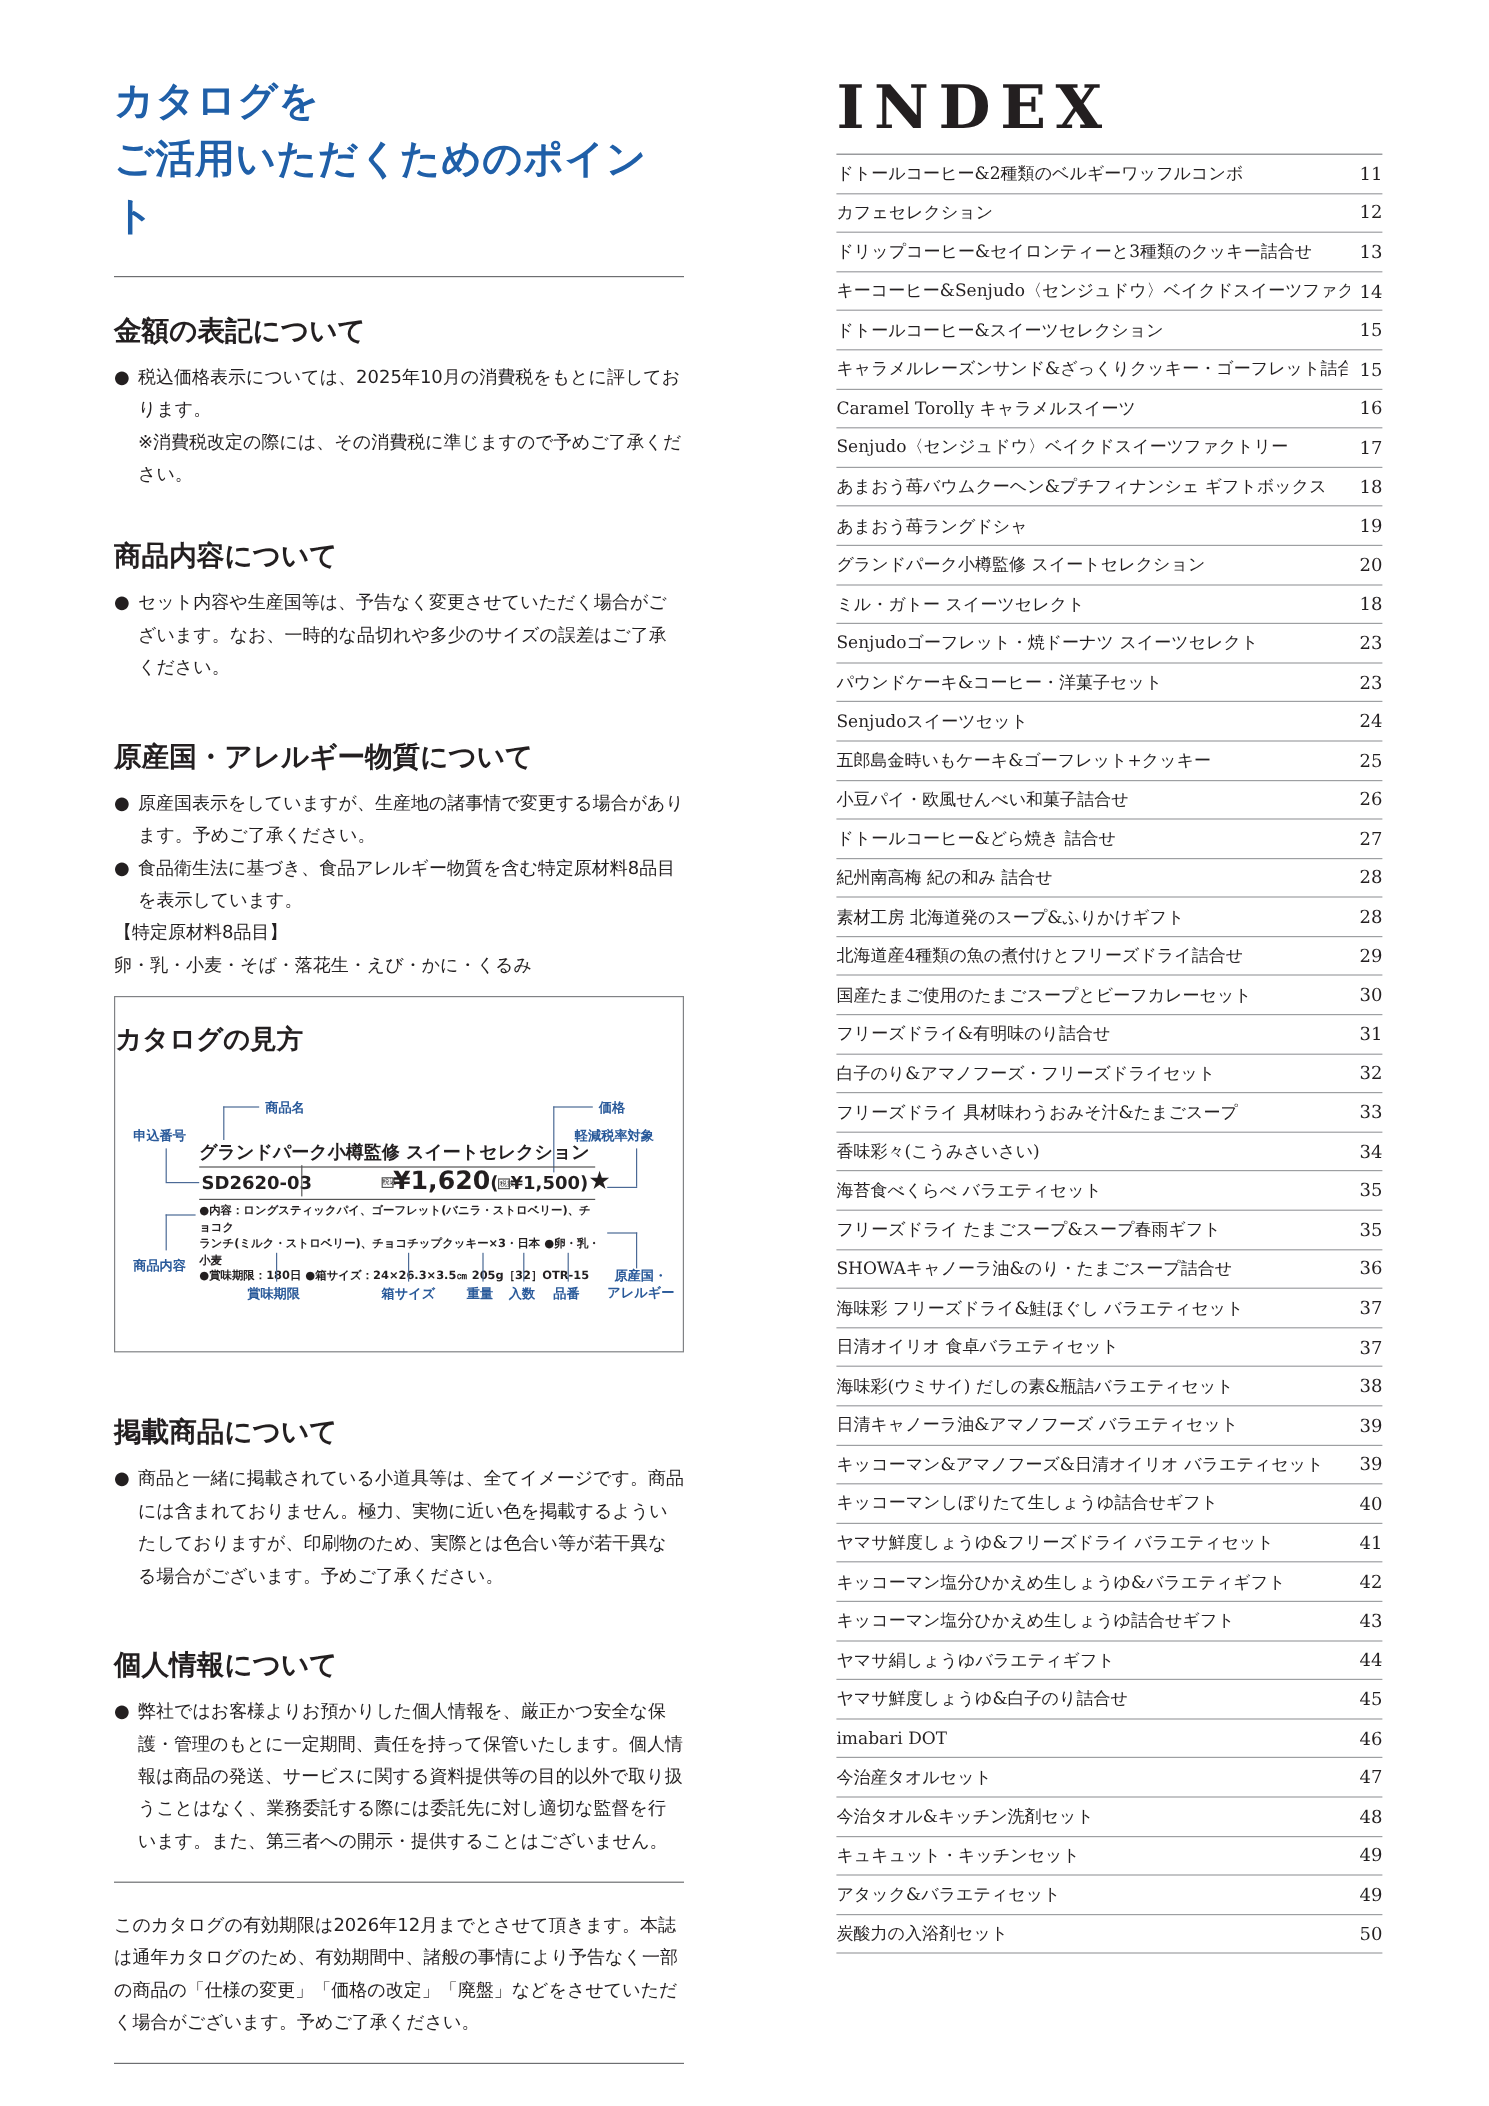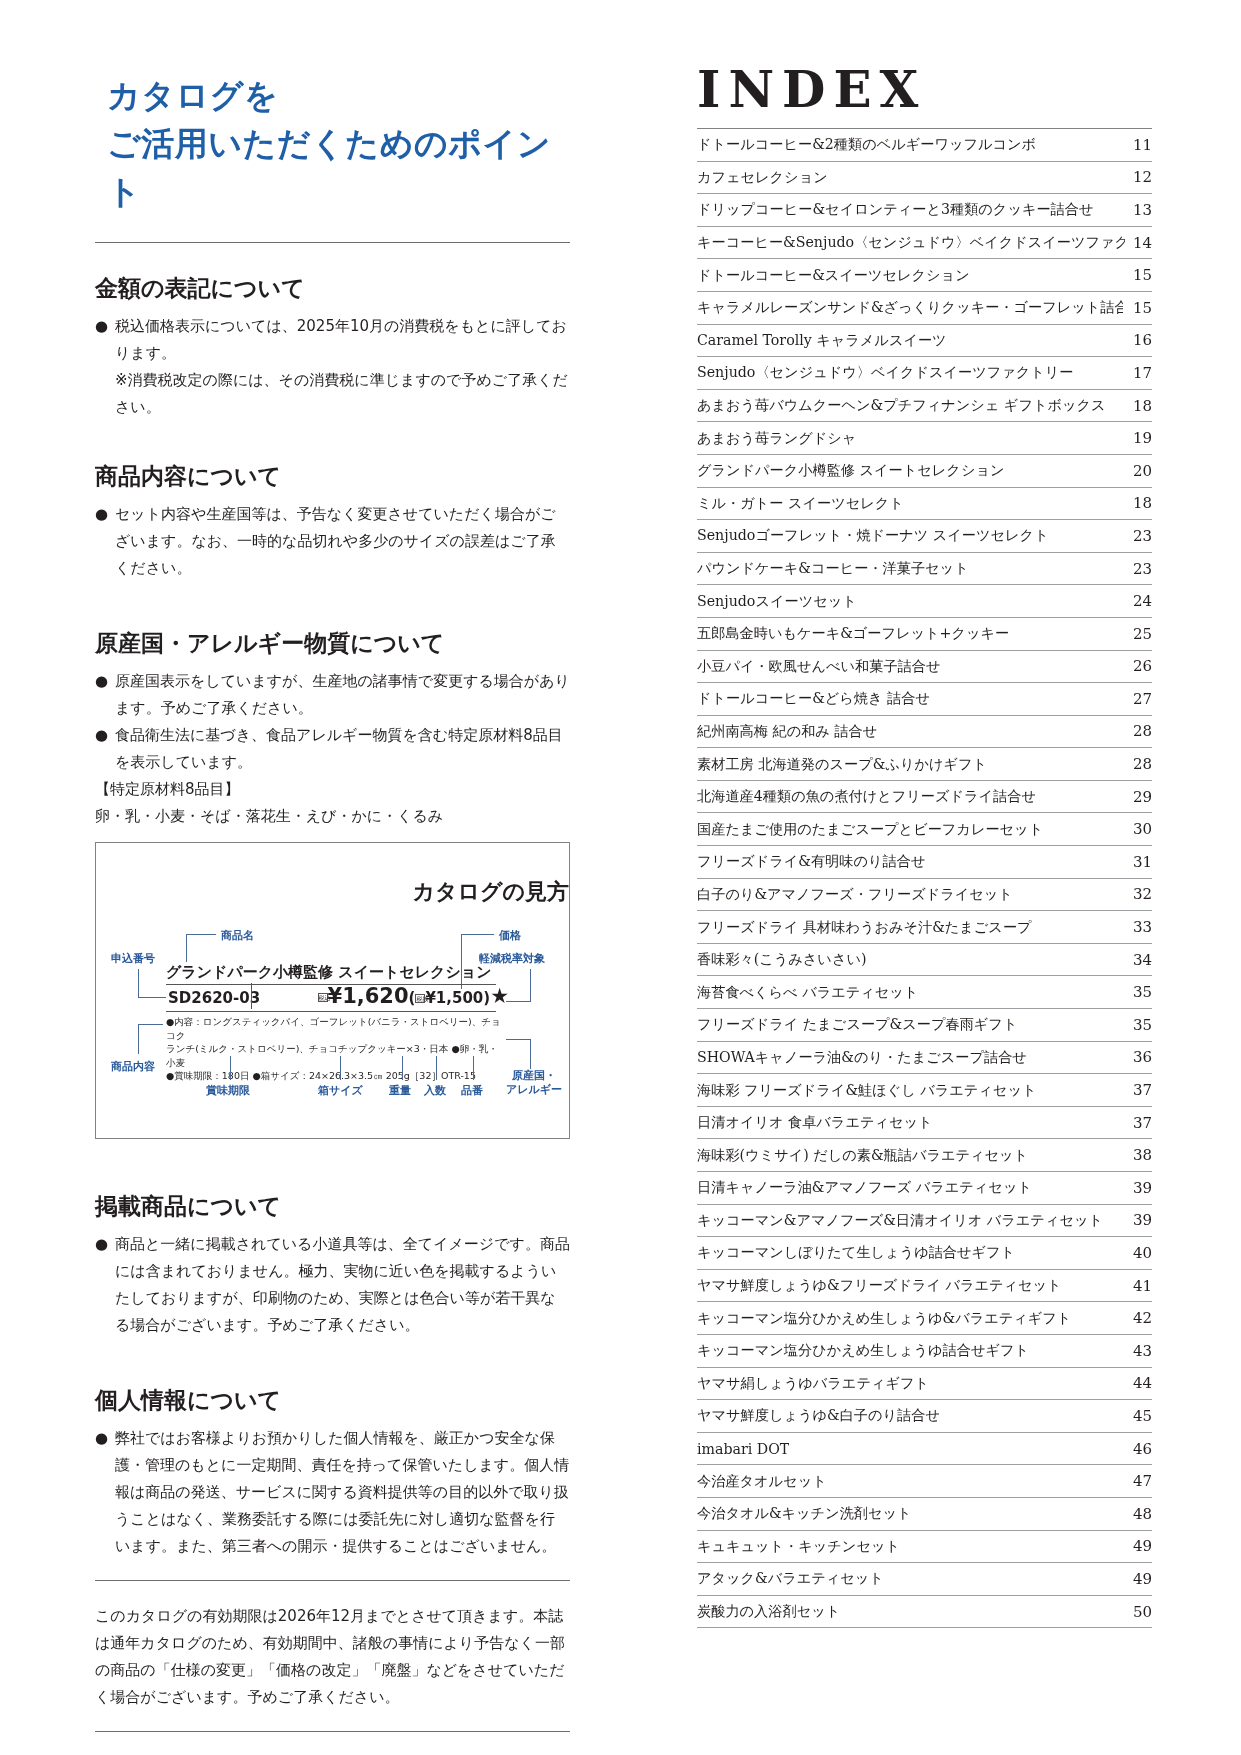--- a/index.html
+++ b/index.html
@@ -3,56 +3,56 @@
 <meta charset="utf-8">
 <style>
   html, body { margin: 0; padding: 0; background: #ffffff; }
   body {
     width: 1241px; height: 1755px; position: relative; overflow: hidden;
     font-family: "DejaVu Sans", sans-serif; color: #231f20;
   }
   .left-col { position: absolute; left: 95px; top: 60px; width: 475px; }
   .page-title {
     color: #1f5fa8; font-weight: bold; font-size: 33px; line-height: 48px;
-    margin: 12px; letter-spacing: 0.5px;
+    margin: 0; letter-spacing: 0.5px;
   }
   .rule { border: 0; border-top: 1.5px solid #6d6e71; margin: 0; }
   .rule.title-rule { margin-top: 26px; }
   .section { margin-top: 28px; }
   .section h2 {
     font-size: 23px; font-weight: bold; margin: 0 0 10px 0; line-height: 30px; color: #231f20;
   }
   .bullet {
     position: relative; padding-left: 20px; font-size: 15px; line-height: 27px; color: #231f20;
   }
   .bullet .dot { position: absolute; left: 0; top: 0; }
   .bullet .note { display: block; }
   .plain { font-size: 15px; line-height: 27px; }
 
   
   .guide-box {
     margin-top: 12px; border: 1.5px solid #808285; height: 295px; position: relative;
   }
   .guide-title {
-    position: absolute; left: 0; right: 0; top: 34px; text-align: right;
+    position: absolute; left: 0; right: 0; top: 20px; text-align: left;
     font-size: 22px; font-weight: bold;
   }
   .gl { position: absolute; color: #2a5a9a; font-size: 11px; font-weight: bold; white-space: nowrap; }
   .ln { position: absolute; background: #4b6a96; }
   .prod-name { position: absolute; left: 70px; top: 120px; font-size: 15px; font-weight: bold; white-space: nowrap; }
   .prod-rule { position: absolute; left: 70px; width: 330px; height: 1px; background: #555; }
   .prod-code { position: absolute; left: 72px; top: 146px; font-size: 15px; font-weight: bold; }
   .prod-vsep { position: absolute; left: 155px; top: 140px; width: 1px; height: 26px; background: #555; }
   .prod-price { position: absolute; right: 60px; top: 141px; font-size: 21px; font-weight: bold; white-space: nowrap; }
   .tax-tag {
     display: inline-block; font-size: 6px; line-height: 7px; width: 8px; border: 1px solid #555;
     vertical-align: middle; text-align: center; font-weight: normal;
   }
   .price-sub { font-size: 15px; }
-  .prod-desc { position: absolute; left: 70px; top: 172px; width: 335px; font-size: 9.5px; line-height: 13.5px; }
+  .prod-desc { position: absolute; left: 70px; top: 172px; width: 335px; font-size: 9.5px; line-height: 13.5px; font-weight: bold; }
 
   
   .right-col { position: absolute; left: 697px; top: 60px; width: 455px; }
   .index-title {
     font-family: "DejaVu Serif", serif; font-size: 50px; letter-spacing: 8px; margin: 0;
     line-height: 60px; font-weight: bold; color: #231f20;
   }
   .index-list { list-style: none; margin: 8px 0 0 0; padding: 0; border-top: 1.5px solid #808285; }
   .index-row {
     display: flex; justify-content: space-between; align-items: center;

